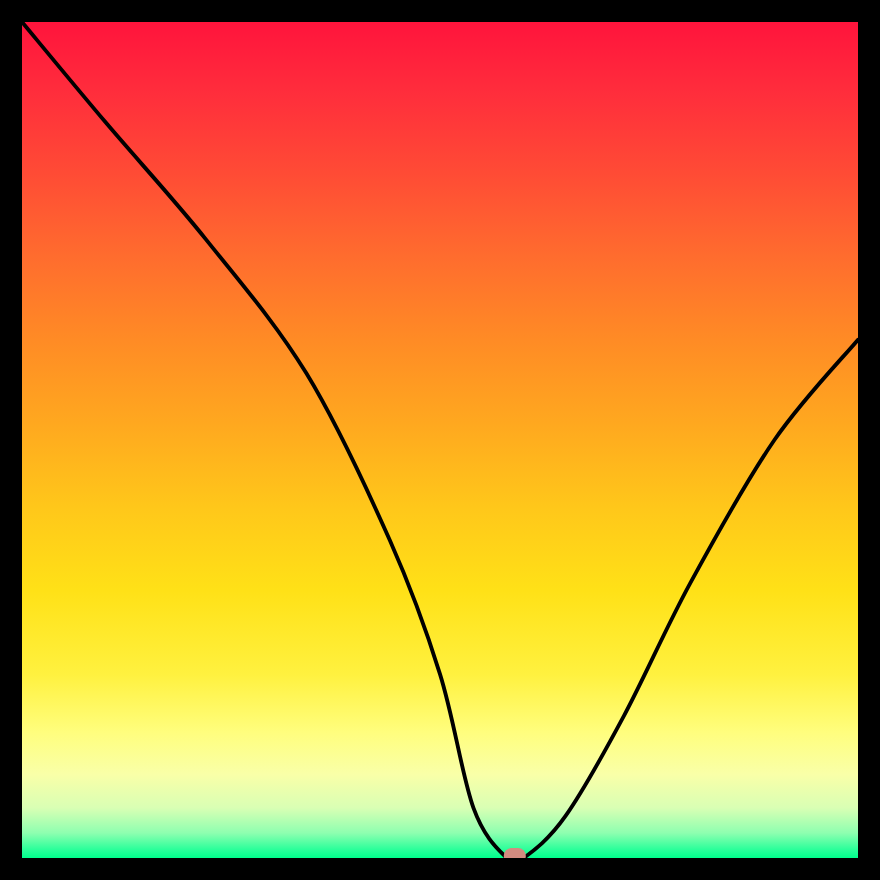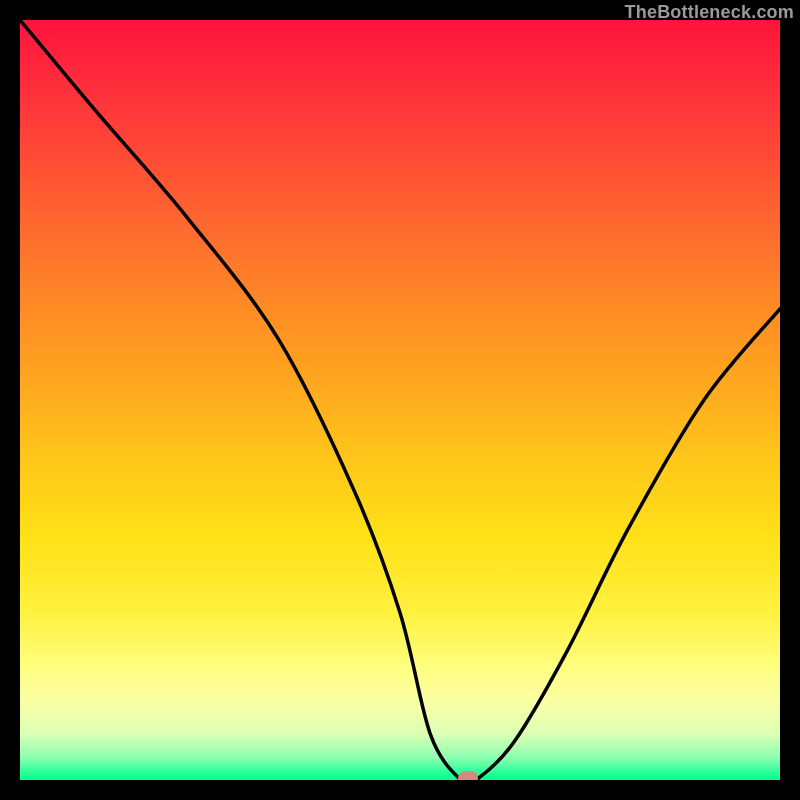--- a/index.html
+++ b/index.html
@@ -68,21 +68,20 @@
     border-radius: 999px;
     background: #d38b80;
     z-index: 5;
   }
 </style>
 </head>
 <body>
 
 <div class="canvas">
 
-  <div class="watermark">TheBottleneck.com</div>
 
   <div class="plot-area">
     <div class="gradient"></div>
 
     <svg class="curve" viewBox="0 0 760 760" preserveAspectRatio="none">
       <path id="curve-path" fill="none" stroke="#000" stroke-width="3.5" stroke-linejoin="round" stroke-linecap="round" d="M 0,0 C 12.666666666666666,15.200000000000008 48.13333333333334,58.26666666666671 76,91.20000000000005 C 103.86666666666666,124.13333333333338 136.79999999999998,159.60000000000002 167.2,197.60000000000002 C 197.6,235.60000000000002 230.53333333333336,273.6 258.40000000000003,319.20000000000005 C 286.2666666666667,364.80000000000007 314.1333333333333,425.6 334.4,471.2 C 354.66666666666663,516.8 367.3333333333333,552.2666666666667 380,592.8 C 392.6666666666667,633.3333333333333 400.2666666666667,686.5333333333333 410.40000000000003,714.4 C 420.53333333333336,742.2666666666667 433.19999999999993,752.4 440.79999999999995,760 C 448.4,767.6 447.1333333333333,766.3333333333334 456,760 C 464.8666666666667,753.6666666666666 478.8,743.5333333333333 494,722 C 509.2,700.4666666666667 528.1999999999999,666.2666666666667 547.1999999999999,630.8 C 566.1999999999999,595.3333333333333 585.2,551 608,509.2 C 630.8,467.4 658.6666666666666,416.73333333333335 684,380 C 709.3333333333334,343.26666666666665 747.3333333333334,304 760,288.8"></path>
     </svg>
 
     <div id="marker" class="marker" style="left: 438.4px; top: 751px;"></div>
   </div>

